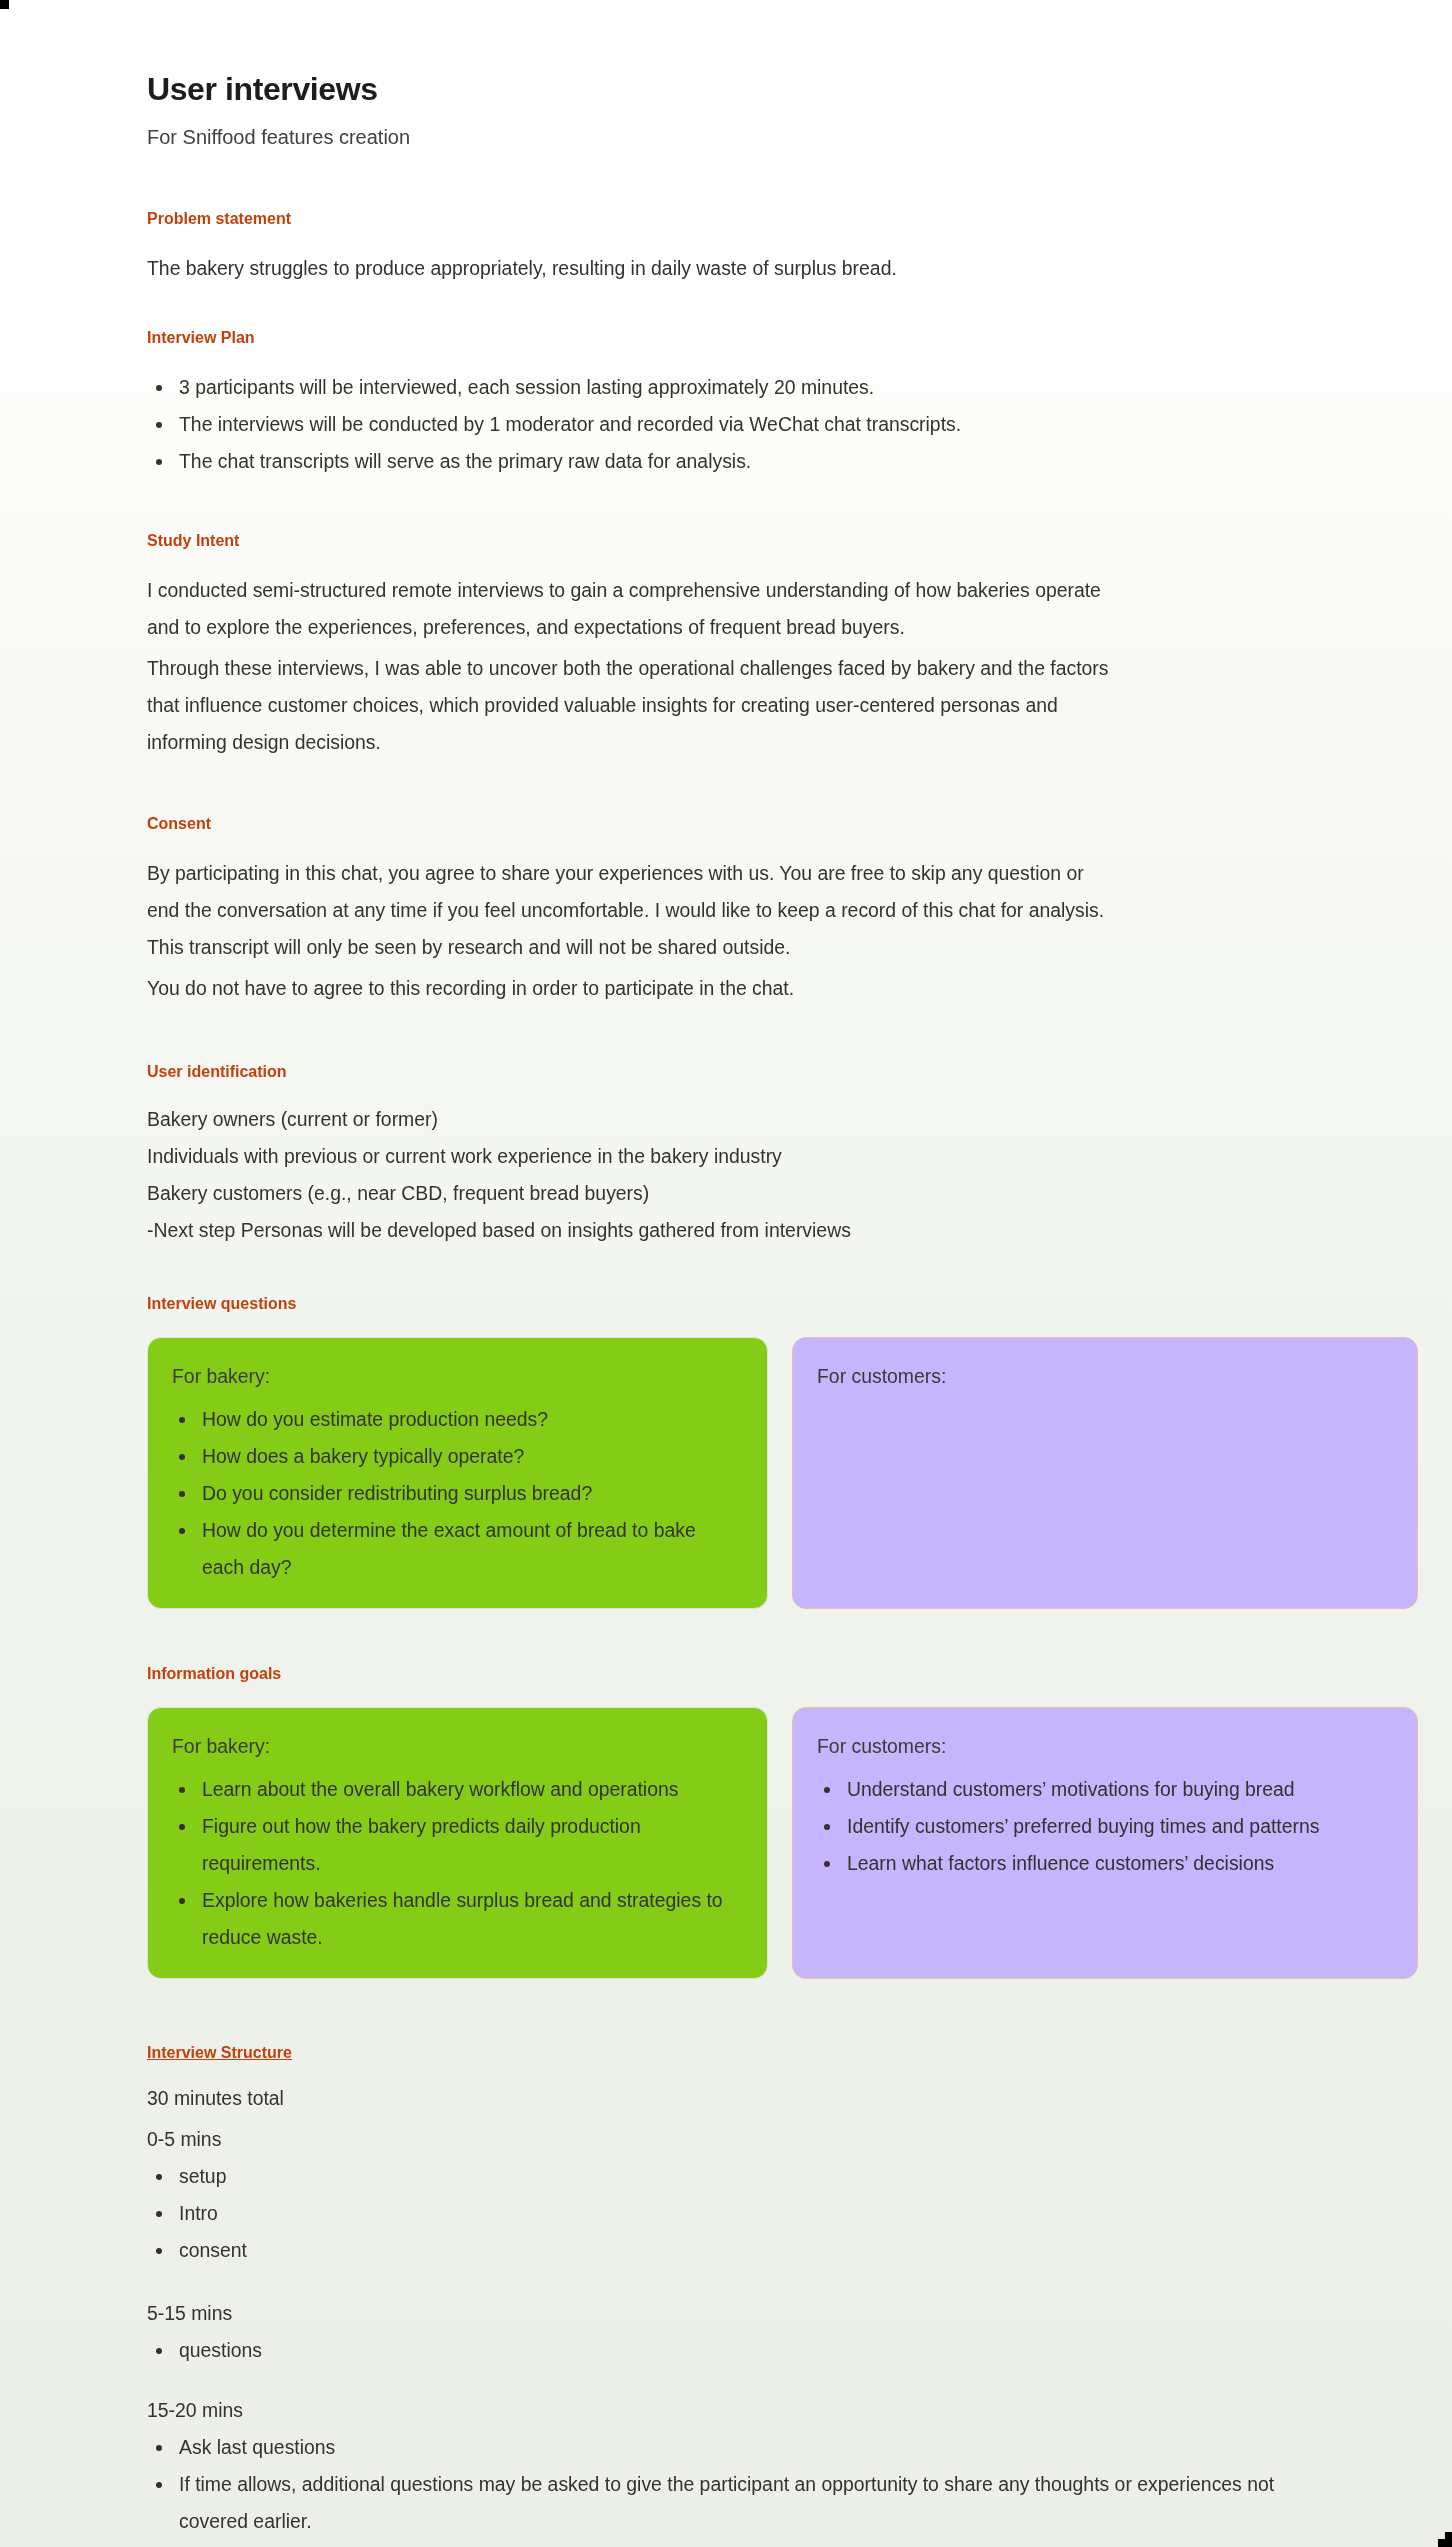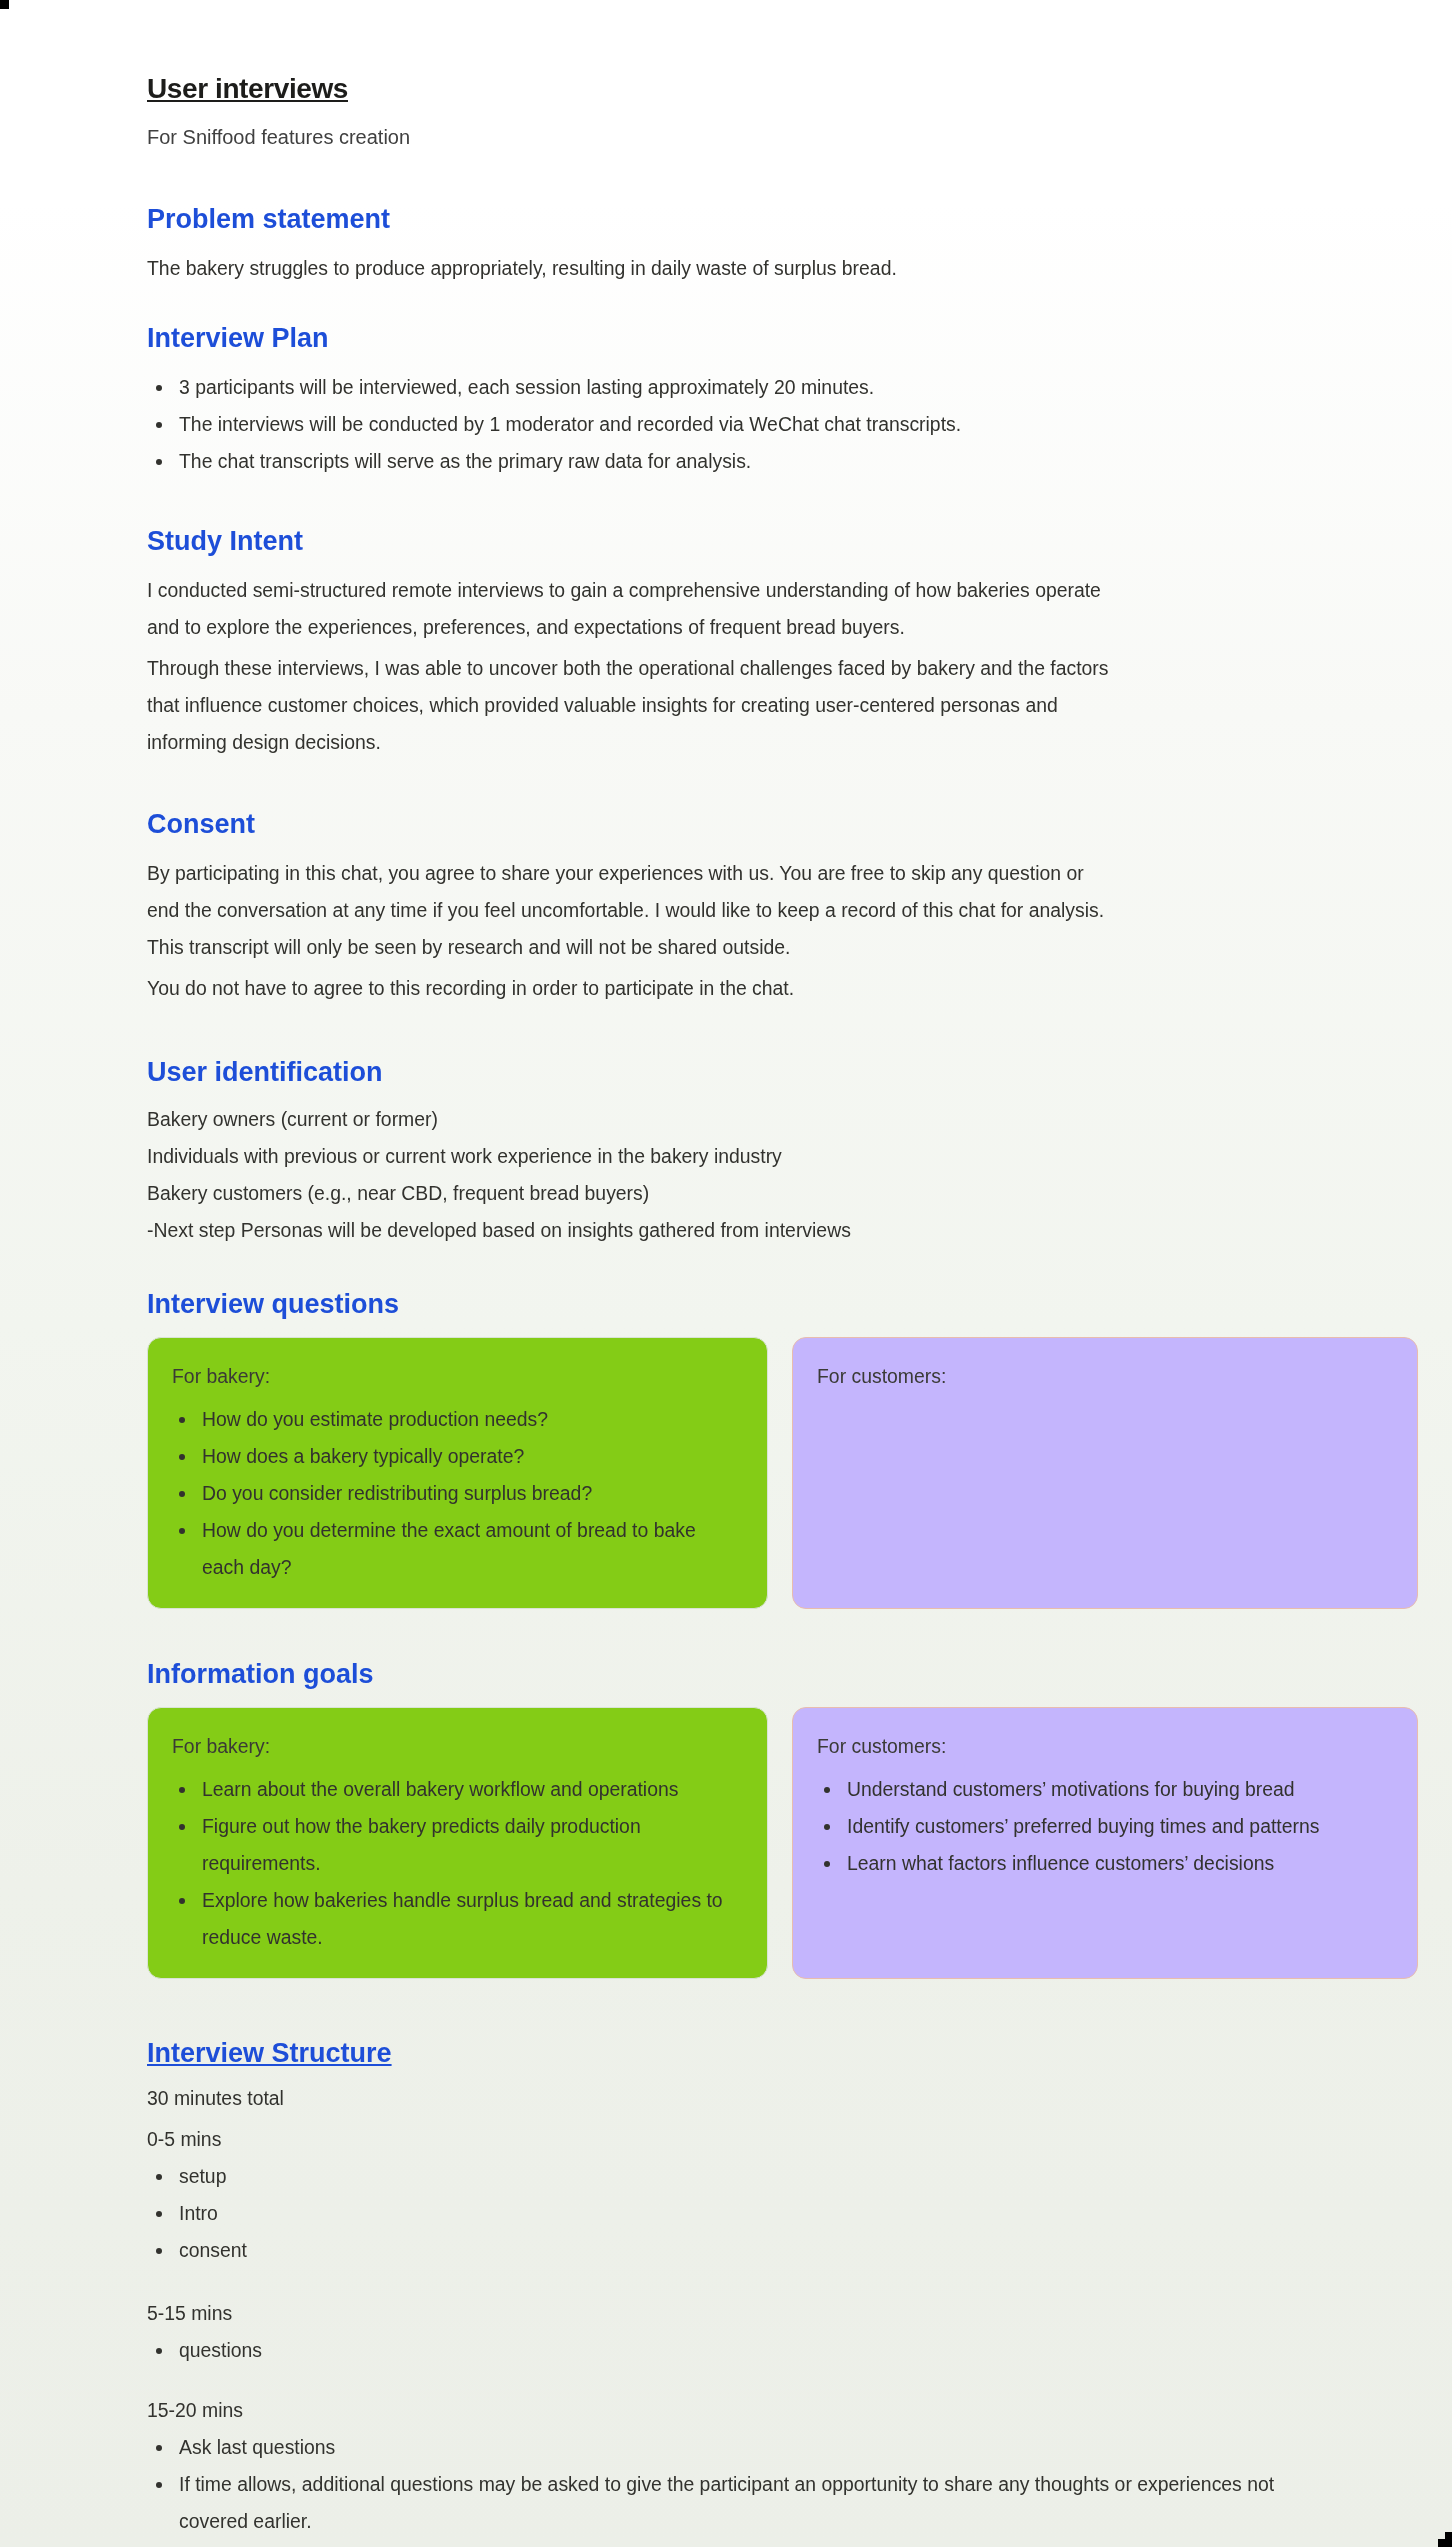--- a/index.html
+++ b/index.html
@@ -3,23 +3,23 @@
 <meta charset="utf-8">
 <style>
   html,body{margin:0;padding:0;}
   body{
     width:1453px;height:2547px;overflow:hidden;position:relative;
     font-family:"Liberation Sans","DejaVu Sans",sans-serif;
     color:#32322e;
     background:linear-gradient(180deg,#ffffff 0%,#ffffff 8%,#f8f9f6 28%,#f2f5ef 52%,#eef1ea 74%,#ecefe8 100%);
   }
   .page{box-sizing:border-box;height:100%;padding:64px 119px 0 147px;position:relative;}
-  h1{margin:0;font-size:28px;line-height:50px;font-weight:700;color:#1d1d1b;letter-spacing:-0.4px;text-decoration:underline;}
+  h1{margin:0;font-size:32px;line-height:50px;font-weight:700;color:#1d1d1b;letter-spacing:-0.4px;}
   .subtitle{margin:8px 0 0 0;font-size:20px;line-height:30px;color:#404040;}
-  h3{margin:0;font-size:27px;line-height:30px;font-weight:700;color:#1d4ed8;}
+  h3{margin:0;font-size:16px;line-height:30px;font-weight:700;color:#c2410c;}
   p{margin:0;font-size:19.4px;line-height:37px;max-width:965px;color:#32322e;}
   ul{margin:0;padding-left:28px;font-size:19.4px;line-height:37px;max-width:955px;color:#32322e;list-style:disc;}
   li{padding-left:4px;}
   .mt8{margin-top:4px;}.mt12{margin-top:12px;}.mt14{margin-top:14px;}.mt16{margin-top:16px;}.mt23{margin-top:23px;}.mt26{margin-top:26px;}.mt36{margin-top:36px;}
   .mt40{margin-top:40px;}.mt46{margin-top:46px;}.mt48{margin-top:48px;}.mt50{margin-top:50px;}
   .mt52{margin-top:52px;}.mt59{margin-top:59px;text-decoration:underline;}
   .plainlines p{max-width:1085px;}
   .cards{display:flex;gap:24px;margin-top:18px;align-items:stretch;}
   .card{border-radius:14px;padding:20px 24px 22px 24px;}
   .card-green{flex:0 0 571px;background:#84cc16;border:1.5px solid #d9e3d6;}

